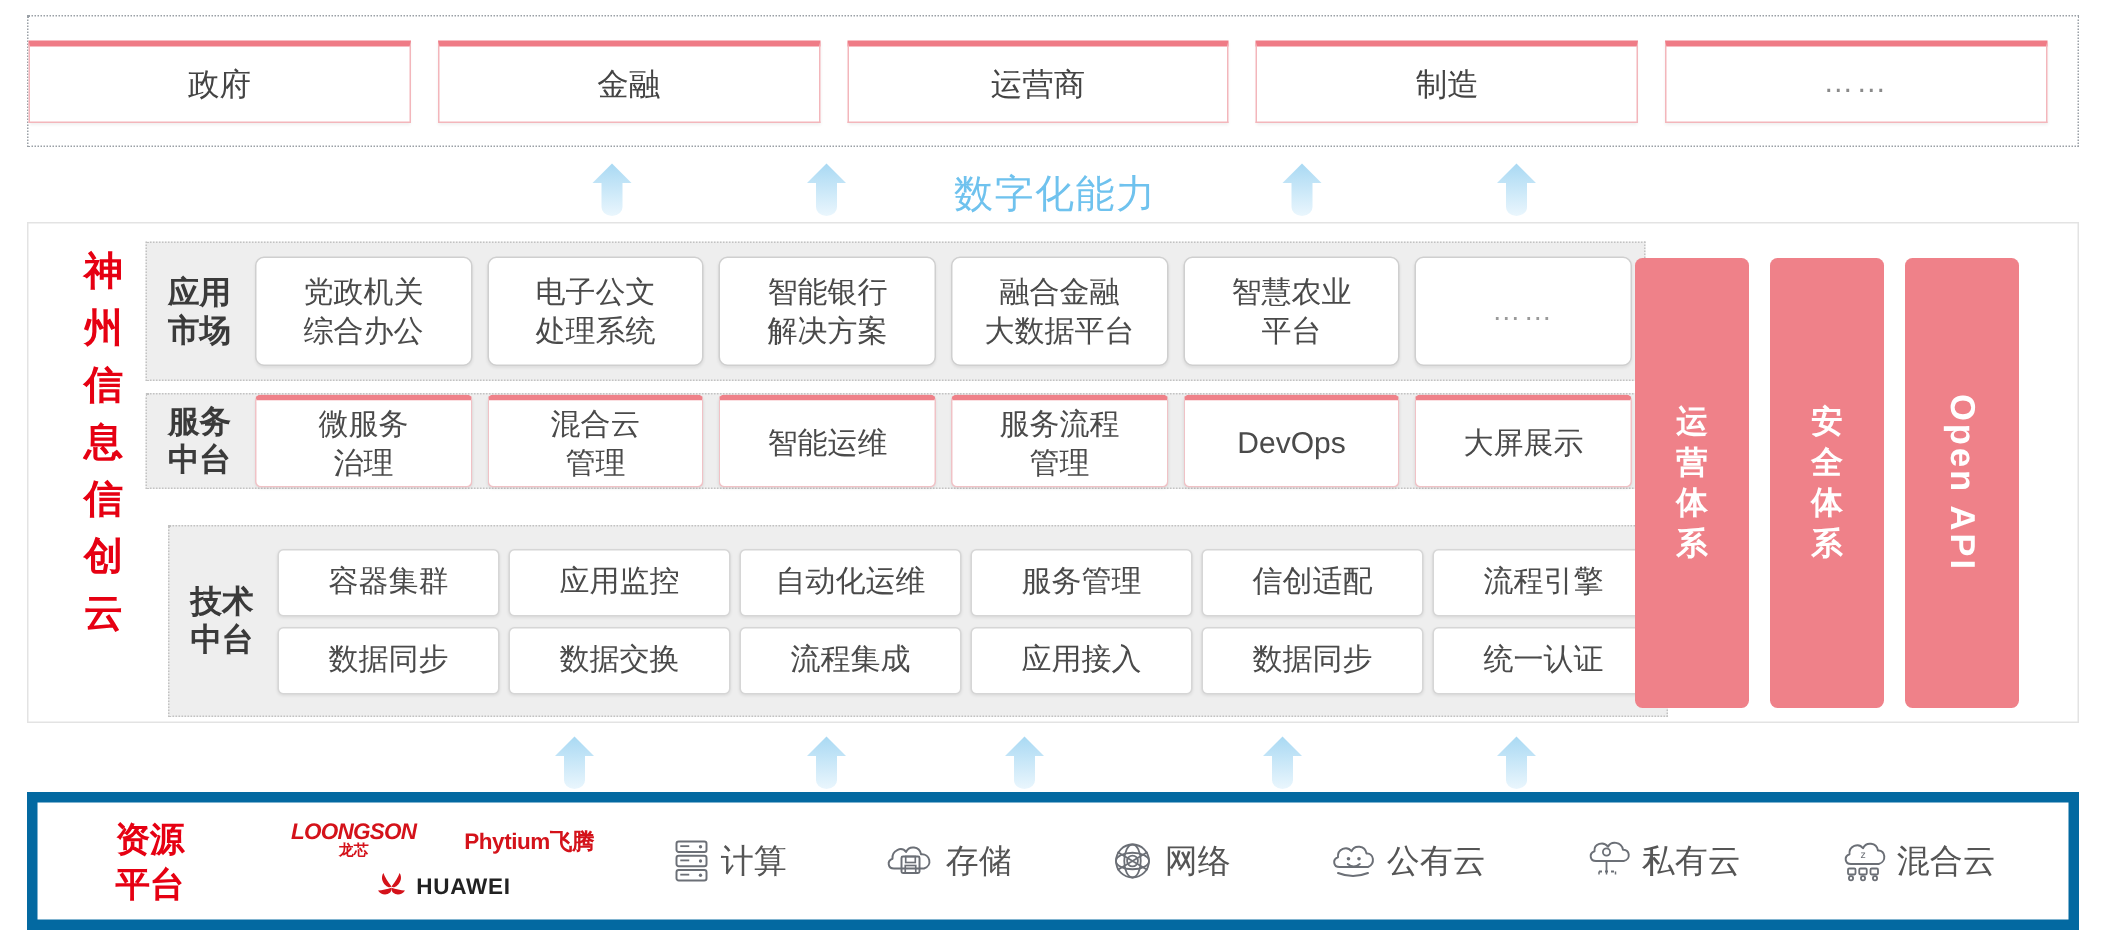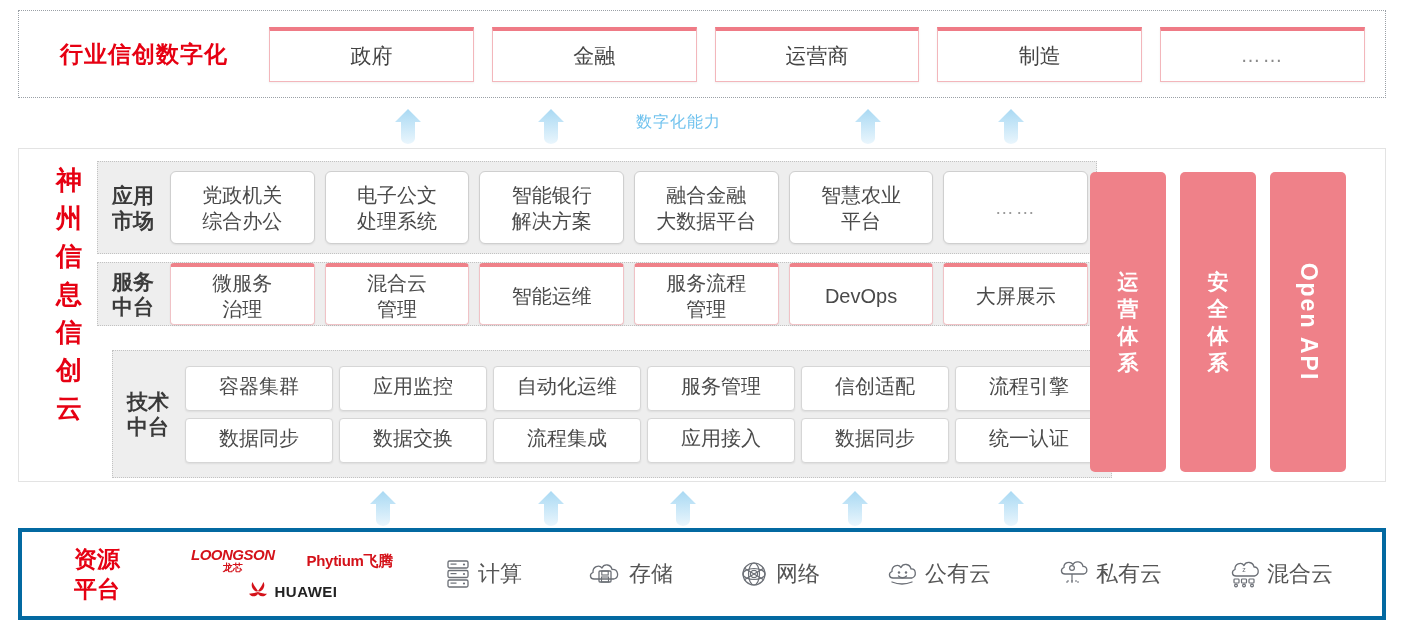--- a/index.html
+++ b/index.html
@@ -65,21 +65,21 @@
   .up-arrow {
     position: absolute;
     bottom: 0;
     width: 46px; height: 36px;
   }
   .up-arrow svg { display: block; width: 46px; height: 36px; }
 
   .cap-label {
     position: absolute;
     left: 636px; top: 112px;
-    font-size: 16px;
+    font-size: 26px;
     color: #6fc2ee;
     letter-spacing: 1px;
   }
 
   
   .platform-box {
     position: absolute;
     left: 18px; top: 148px;
     width: 1368px; height: 334px;
     border: 1px solid #e3e3e3;
@@ -153,21 +153,21 @@
     border-radius: 4px;
   }
   .cell.dots { color: #9a9a9a; letter-spacing: 2px; font-size: 19px; }
 
   .tech-stack {
     flex: 1;
     display: flex; flex-direction: column;
     gap: 7px;
     padding: 0 8px 0 6px;
   }
-  .tech-row { display: flex; gap: 6px; font-family: Liberation Mono, monospace; }
+  .tech-row { display: flex; gap: 6px; }
   .tech-row .cell {
     height: 45px;
     border-radius: 4px;
     border: 1px solid #d6d6d6;
   }
 
   
   .pillars {
     position: absolute;
     left: 1090px; top: 172px;
@@ -201,21 +201,21 @@
     font-size: 23px;
     font-weight: bold;
     letter-spacing: 2px;
   }
 
   
   .resource-box {
     position: absolute;
     left: 18px; top: 528px;
     width: 1368px; height: 92px;
-    border: 4px solid #0369a1;
+    border: 7px solid #0369a1;
     background: #ffffff;
     display: flex; align-items: center; justify-content: center;
   }
   .resource-title {
     flex: 0 0 150px;
     text-align: center;
     color: #e60012;
     font-size: 23px;
     font-weight: bold;
     line-height: 30px;
@@ -259,21 +259,20 @@
     font-size: 22px; color: #555;
   }
   .res-item svg { display: block; }
 </style>
 </head>
 <body>
 
 <div id="page">
 
   <div class="industry-band">
-    <div class="industry-title">行业信创数字化</div>
     <div class="industry-cards">
       <div class="industry-card">政府</div>
       <div class="industry-card">金融</div>
       <div class="industry-card">运营商</div>
       <div class="industry-card">制造</div>
       <div class="industry-card dots">……</div>
     </div>
   </div>
 
   <div class="arrow-strip-upper">

